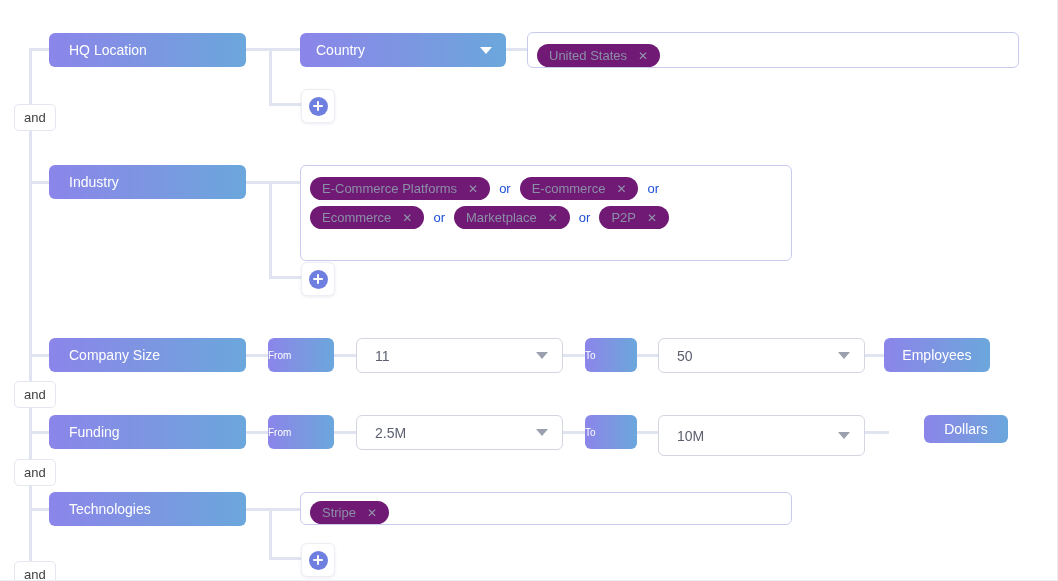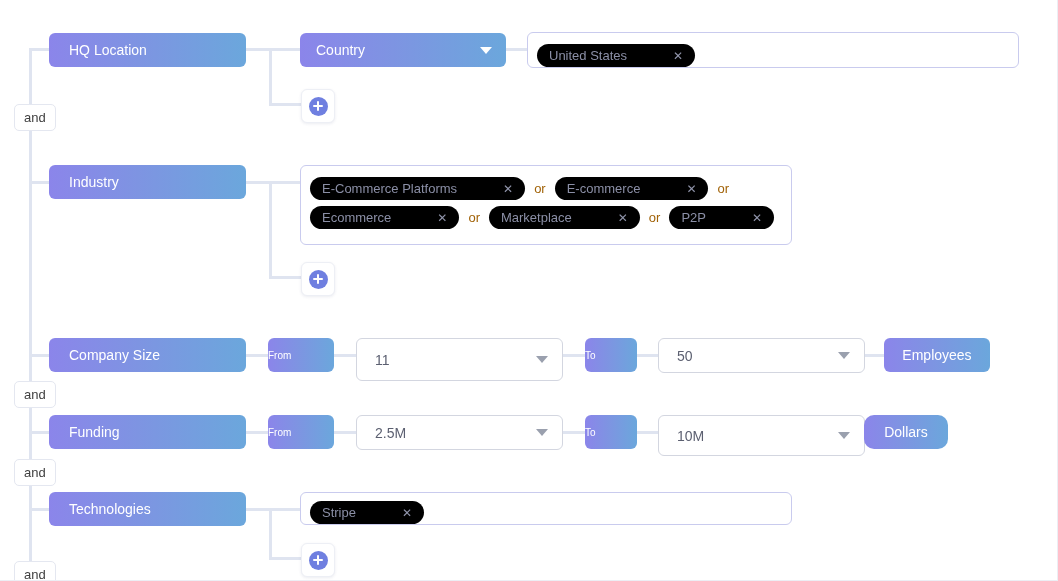--- a/index.html
+++ b/index.html
@@ -89,39 +89,38 @@
     display: flex;
     flex-wrap: wrap;
     align-items: flex-start;
     align-content: flex-start;
     gap: 0px;
     z-index: 3;
   }
   .chip {
     display: inline-flex;
     align-items: center;
-    background: #000000;
+    background: #701a75;
     border-radius: 12px;
     color: #8b8fa6;
     font-size: 13px;
     padding: 4px 12px;
     margin: 3px 0;
     white-space: nowrap;
-    gap: 35px;
   }
   .chip .x {
     margin-left: 11px;
     color: #9195ab;
     font-size: 12px;
     cursor: pointer;
   }
   .or-sep {
     display: inline-flex;
     align-items: center;
-    color: #a16207;
+    color: #1d4ed8;
     font-size: 13px;
     padding: 4px 9px;
     margin: 3px 0;
   }
 
   
   .select-box {
     position: absolute;
     background: #ffffff;
     border: 1px solid #d3d6e0;
@@ -220,21 +219,21 @@
   </div>
 
   <div class="line hline" style="left:29px; top:181px; width:22px;"></div>
 
   <div class="pill field" style="left:49px; top:165px; width:197px; height:34px;">
     <span>Industry</span>
   </div>
 
   <div class="line hline" style="left:245px; top:181px; width:58px;"></div>
 
-  <div class="token-box" style="left:300px; top:165px; width:492px; height:80px;">
+  <div class="token-box" style="left:300px; top:165px; width:492px; height:96px;">
     <span class="chip">
       <span>E-Commerce Platforms</span>
       <span class="x">✕</span>
     </span>
     <span class="or-sep">or</span>
     <span class="chip">
       <span>E-commerce</span>
       <span class="x">✕</span>
     </span>
     <span class="or-sep">or</span>
@@ -268,21 +267,21 @@
   </div>
 
   <div class="line hline" style="left:245px; top:354px; width:25px;"></div>
 
   <div class="pill op" style="left:268px; top:338px; width:66px; height:34px;">
     <span>From</span>
   </div>
 
   <div class="line hline" style="left:333px; top:354px; width:25px;"></div>
 
-  <div class="select-box" style="left:356px; top:338px; width:207px; height:43px;">
+  <div class="select-box" style="left:356px; top:338px; width:207px; height:35px;">
     <span>11</span>
     <span class="caret-gray"></span>
   </div>
 
   <div class="line hline" style="left:562px; top:354px; width:25px;"></div>
 
   <div class="pill op" style="left:585px; top:338px; width:52px; height:34px;">
     <span>To</span>
   </div>
 
@@ -330,21 +329,21 @@
 
   <div class="line hline" style="left:636px; top:431px; width:25px;"></div>
 
   <div class="select-box" style="left:658px; top:415px; width:207px; height:41px;">
     <span>10M</span>
     <span class="caret-gray"></span>
   </div>
 
   <div class="line hline" style="left:864px; top:431px; width:25px;"></div>
 
-  <div class="pill unit" style="left:864px; top:415px; width:84px; height:34px;border-radius:10px;">
+  <div class="pill unit" style="left:924px; top:415px; width:84px; height:28px;">
     <span>Dollars</span>
   </div>
 
   <div class="and-box" style="left:14px; top:459px;">
     <span>and</span>
   </div>
 
   <div class="line hline" style="left:29px; top:508px; width:22px;"></div>
 
   <div class="pill field" style="left:49px; top:492px; width:197px; height:34px;">

